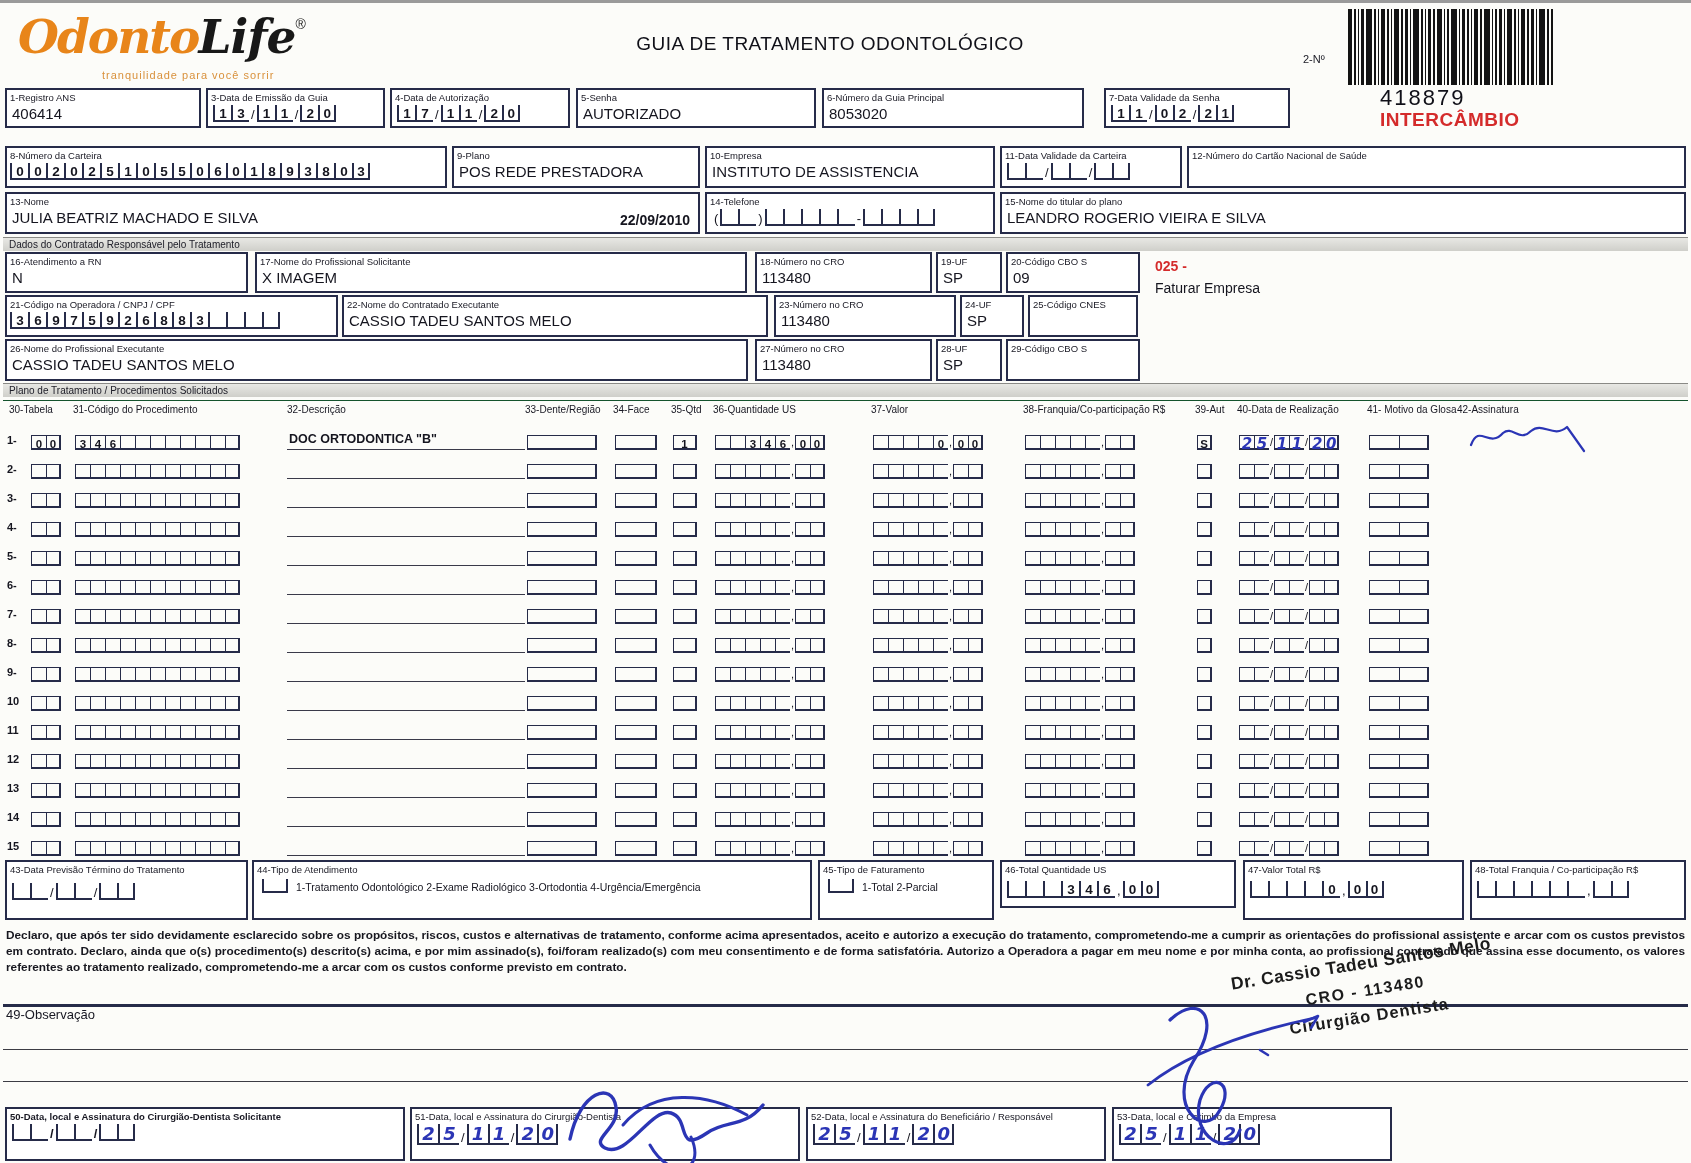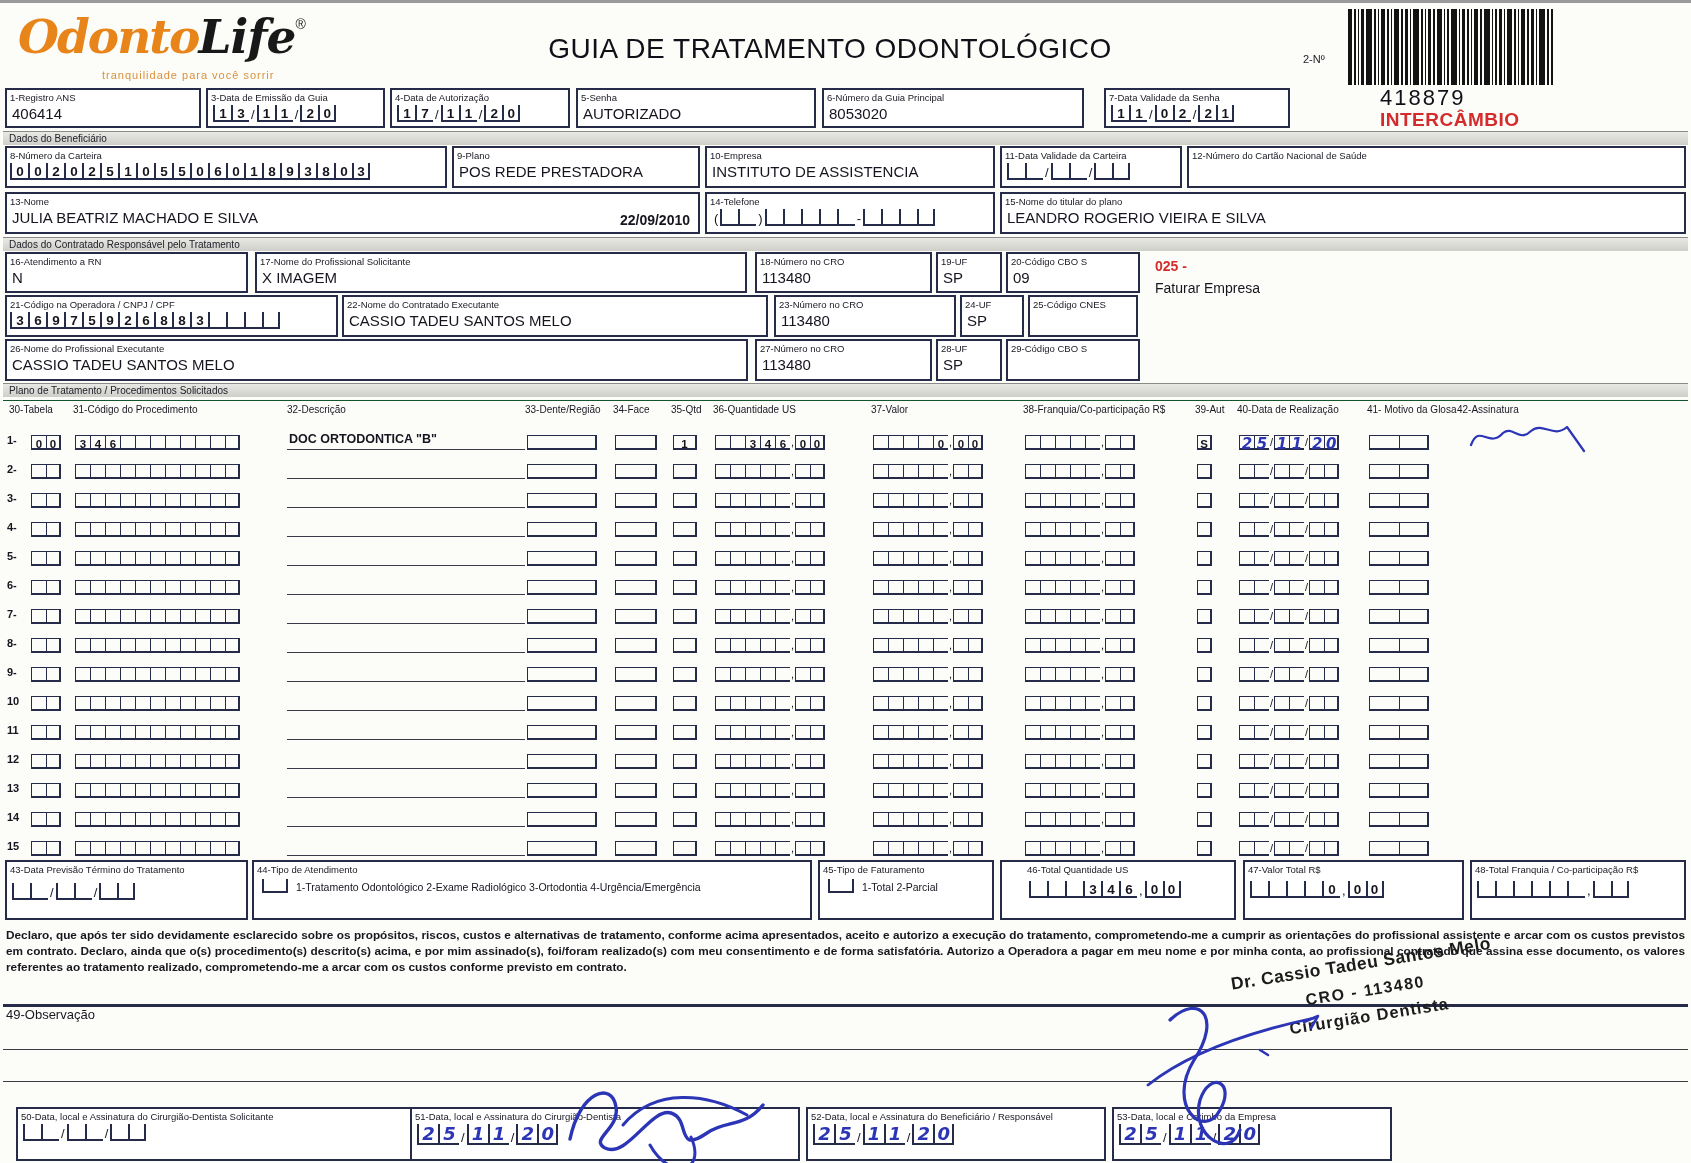--- a/index.html
+++ b/index.html
@@ -17,21 +17,21 @@
 .sp{display:inline-block;padding:0 2px;font-size:13px;line-height:15px;align-self:flex-end;}
 .hand .dc{color:#2b35b5;border-color:#262b49;font-family:"DejaVu Sans",sans-serif;font-style:italic;font-weight:700;font-size:16px;}
 .sigrow .hand .dc{font-size:18px;min-width:21px;height:21px;line-height:20px;}
 
 .secbar{position:absolute;left:3px;width:1685px;height:14px;background:linear-gradient(180deg,#e8e8e4,#cfcfca);font-size:10px;line-height:14px;padding-left:6px;color:#20202a;border-top:1px solid #8a8a86;}
 
 .logo1{font-family:"DejaVu Serif",serif;font-style:italic;font-weight:700;font-size:47px;color:#e8851a;letter-spacing:-2px;}
 .logo2{font-family:"DejaVu Serif",serif;font-style:italic;font-weight:700;font-size:47px;color:#181818;letter-spacing:-1px;}
 .logor{font-size:14px;vertical-align:24px;color:#181818;}
 .tagline{position:absolute;left:102px;top:66px;font-size:11px;color:#d9913c;letter-spacing:1px;}
-.title{position:absolute;left:500px;top:30px;width:660px;text-align:center;font-size:28px;letter-spacing:.5px;color:#101018;}
+.title{position:absolute;left:500px;top:30px;width:660px;text-align:center;font-size:19px;letter-spacing:.5px;color:#101018;}
 .bcnum{position:absolute;left:1380px;top:82px;font-size:22px;letter-spacing:2px;color:#101018;}
 .bcred{position:absolute;left:1380px;top:106px;font-size:19px;font-weight:700;color:#d42b2b;letter-spacing:.5px;}
 .bclabel{position:absolute;left:1303px;top:50px;font-size:11px;color:#20202a;}
 
 .proc-header{position:absolute;left:3px;top:397px;width:1685px;display:flex;font-size:10px;color:#181823;border-top:1px solid #14532d;padding-top:3px;}
 .ph{flex:none;white-space:nowrap;}
 .w0{width:70px;padding-left:6px;}.w1{width:214px;}.w2{width:238px;}.w3{width:88px;}.w4{width:58px;}.w5{width:42px;}.w6{width:158px;}.w7{width:152px;}.w8{width:172px;}.w9{width:42px;}.w10{width:130px;}.w11{width:90px;}.w12{flex:1;}
 .proc-rows{position:absolute;left:3px;top:418px;width:1685px;}
 .prow{display:flex;align-items:flex-end;height:29px;}
 .prow>div{flex:none;}
@@ -173,21 +173,20 @@
         <span class="dc">1</span>
         <span class="sp">/</span>
         <span class="dc">0</span>
         <span class="dc">2</span>
         <span class="sp">/</span>
         <span class="dc">2</span>
         <span class="dc" style="border-right: 2px solid rgb(38, 43, 73);">1</span>
       </div>
   </div>
 
-  <div class="secbar" style="top:128px;">Dados do Beneficiário</div>
 
   <div class="fbox" style="left:5px;top:143px;width:442px;height:42px;">
     <div class="flabel">8-Número da Carteira</div>
     <div class="cg" style="padding-left:3px;">
         <span class="dc">0</span>
         <span class="dc">0</span>
         <span class="dc">2</span>
         <span class="dc">0</span>
         <span class="dc">2</span>
         <span class="dc">5</span>
@@ -1600,21 +1599,21 @@
       <span>1-Tratamento Odontológico  2-Exame Radiológico  3-Ortodontia  4-Urgência/Emergência</span>
     </div>
   </div>
   <div class="fbox" style="left:818px;top:857px;width:176px;height:60px;">
     <div class="flabel">45-Tipo de Faturamento</div>
     <div class="optline">
       <span class="chk"></span>
       <span>1-Total  2-Parcial</span>
     </div>
   </div>
-  <div class="fbox" style="left:1000px;top:857px;width:236px;height:60px;padding-left:22px;">
+  <div class="fbox" style="left:1000px;top:857px;width:236px;height:48px;">
     <div class="flabel">46-Total Quantidade US</div>
     <div class="cg" style="margin-top:4px;">
         <span class="dc"></span>
         <span class="dc"></span>
         <span class="dc"></span>
         <span class="dc">3</span>
         <span class="dc">4</span>
         <span class="dc">6</span>
         <span class="sp">,</span>
         <span class="dc">0</span>
@@ -1656,21 +1655,21 @@
     <div class="rule" style="top:42px;"></div>
     <div class="rule" style="top:74px;"></div>
   </div>
 
   <div class="stamp">
     <div class="s1">Dr. Cassio Tadeu Santos Melo</div>
     <div class="s2">CRO - 113480</div>
     <div class="s3">Cirurgião Dentista</div>
   </div>
 
-  <div class="fbox sigrow" style="left:16px;top:1104px;width:400px;height:54px;">
+  <div class="fbox sigrow" style="left:5px;top:1104px;width:400px;height:54px;font-weight:bold;">
     <div class="flabel">50-Data, local e Assinatura do Cirurgião-Dentista Solicitante</div>
     <div class="cg">
         <span class="dc"></span>
         <span class="dc"></span>
         <span class="sp">/</span>
         <span class="dc"></span>
         <span class="dc"></span>
         <span class="sp">/</span>
         <span class="dc"></span>
         <span class="dc" style="border-right: 2px solid rgb(38, 43, 73);"></span>

